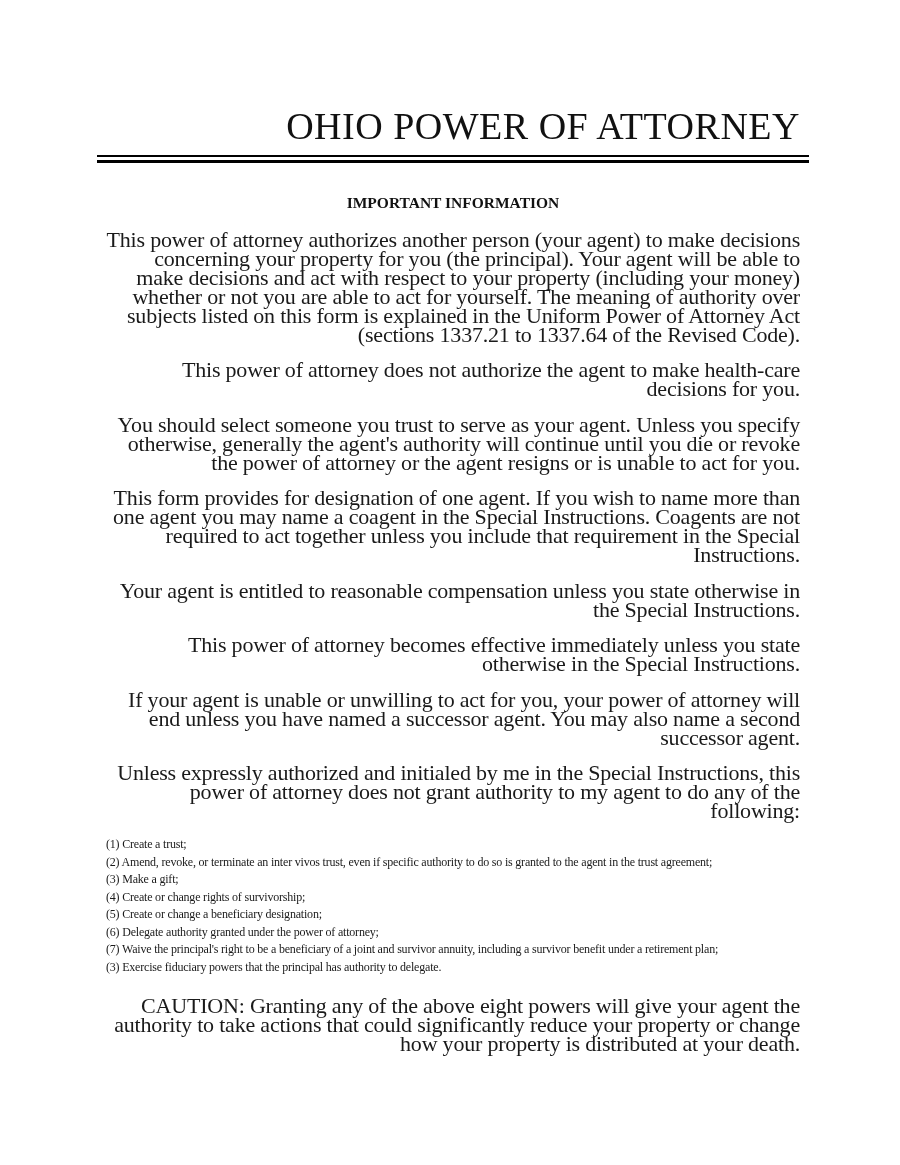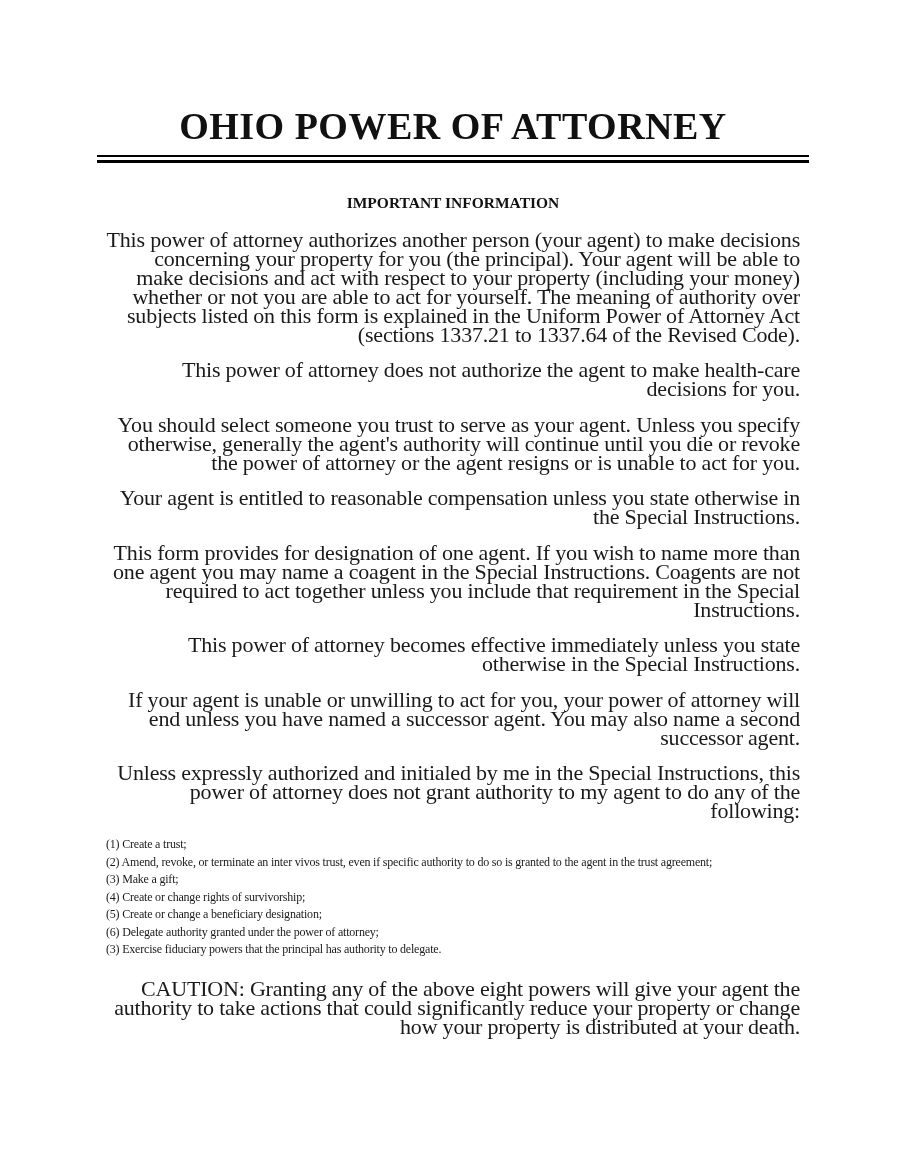--- a/index.html
+++ b/index.html
@@ -15,22 +15,22 @@
     box-sizing: border-box;
     padding: 103px 100px 0 106px;
     overflow: hidden;
     font-family: "Liberation Serif", serif;
     color: #1a1a1a;
   }
   .doc-title {
     margin: 0;
     font-size: 38px;
     line-height: 46px;
-    font-weight: bold;
-    text-align: center;
+    font-weight: normal;
+    text-align: right;
     letter-spacing: 0.5px;
     color: #111111;
     white-space: nowrap;
   }
   .title-rule {
     margin: 6px -9px 0 -9px;
     height: 3px;
     border-top: 2px solid #000000;
     border-bottom: 3px solid #000000;
   }
@@ -73,36 +73,37 @@
   <div class="title-rule"></div>
 
   <h2 class="sec-heading h-imp">IMPORTANT INFORMATION</h2>
 
   <p class="para">This power of attorney authorizes another person (your agent) to make decisions concerning your property for you (the principal). Your agent will be able to make decisions and act with respect to your property (including your money) whether or not you are able to act for yourself. The meaning of authority over subjects listed on this form is explained in the Uniform Power of Attorney Act  (sections 1337.21 to 1337.64 of the Revised Code).</p>
 
   <p class="para">This power of attorney does not authorize the agent to make health-care decisions for you.</p>
 
   <p class="para">You should select someone you trust to serve as your agent. Unless you specify otherwise, generally the agent's authority will continue until you die or revoke the power of attorney or the agent resigns or is unable to act for you.</p>
 
+  <p class="para">This form provides for designation of one agent. If you wish to name more than one agent you may name a coagent in the Special Instructions. Coagents are not required to act together unless you include that requirement in the Special Instructions.</p>
+
   <p class="para">Your agent is entitled to reasonable compensation unless you state otherwise in the Special Instructions.</p>
-
-  <p class="para">This form provides for designation of one agent. If you wish to name more than one agent you may name a coagent in the Special Instructions. Coagents are not required to act together unless you include that requirement in the Special Instructions.</p>
 
   <p class="para">This power of attorney becomes effective immediately unless you state otherwise in the Special Instructions.</p>
 
   <p class="para">If your agent is unable or unwilling to act for you, your power of attorney will end unless you have named a successor agent. You may also name a second successor agent.</p>
 
 
   <p class="para">Unless expressly authorized and initialed by me in the Special Instructions, this power of attorney does not grant authority to my agent to do any of the following:</p>
 
   <div class="list">
     <div class="list-item">(1) Create a trust;</div>
     <div class="list-item">(2) Amend, revoke, or terminate an inter vivos trust, even if specific authority to do so is granted to the agent in the trust agreement;</div>
     <div class="list-item">(3) Make a gift;</div>
     <div class="list-item">(4) Create or change rights of survivorship;</div>
     <div class="list-item">(5) Create or change a beneficiary designation;</div>
     <div class="list-item">(6) Delegate authority granted under the power of attorney;</div>
+    <div class="list-item">(7) Waive the principal's right to be a beneficiary of a joint and survivor annuity, including a survivor benefit under a retirement plan;</div>
     <div class="list-item">(3) Exercise fiduciary powers that the principal has authority to delegate.</div>
   </div>
 
   <p class="para caution">CAUTION: Granting any of the above eight powers will give your agent the authority to take actions that could significantly reduce your property or change how your property is distributed at your death.</p>
 
 </div>
 
 </body></html>

